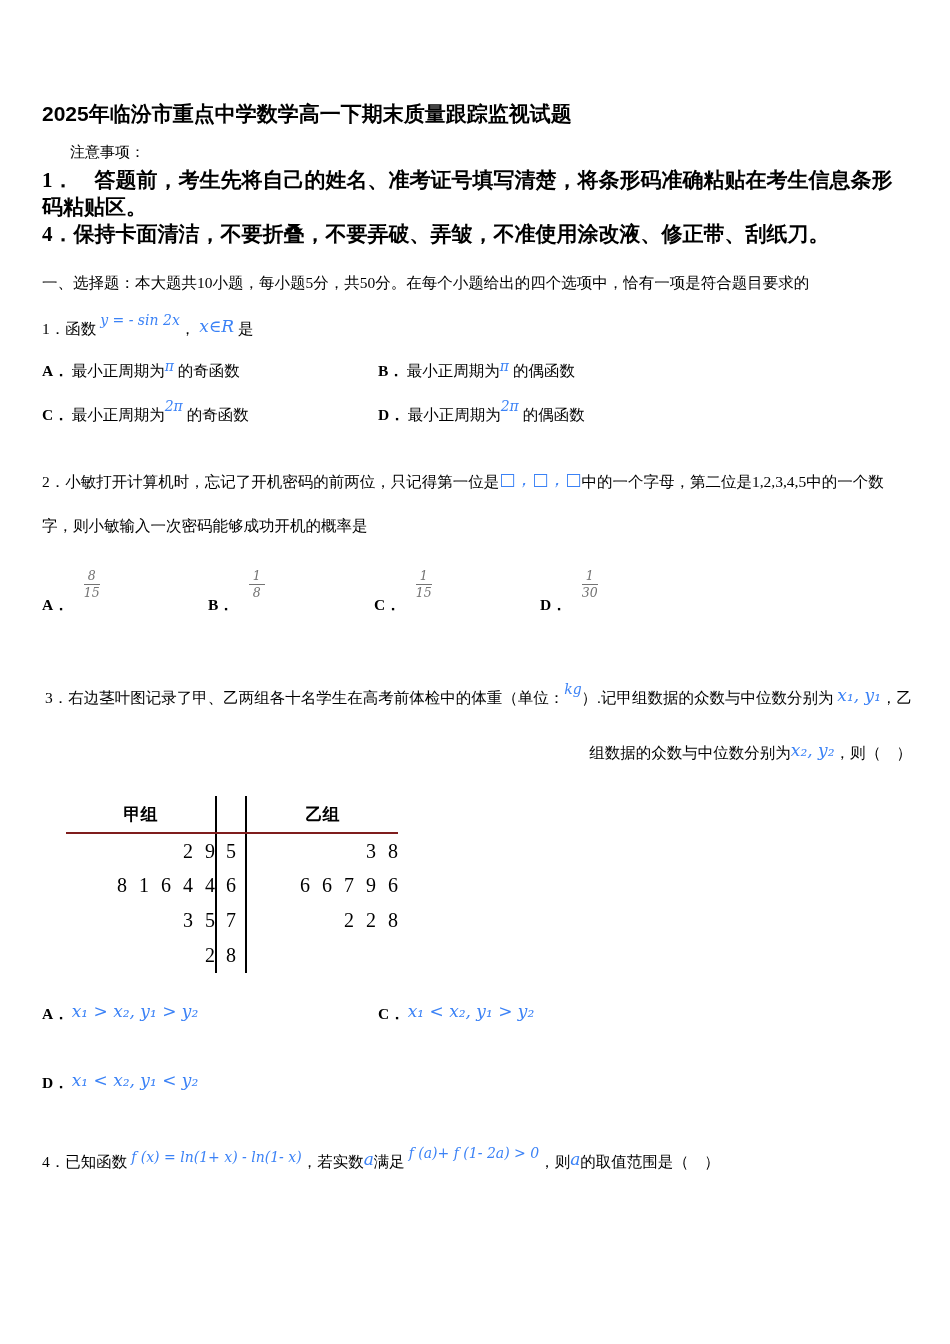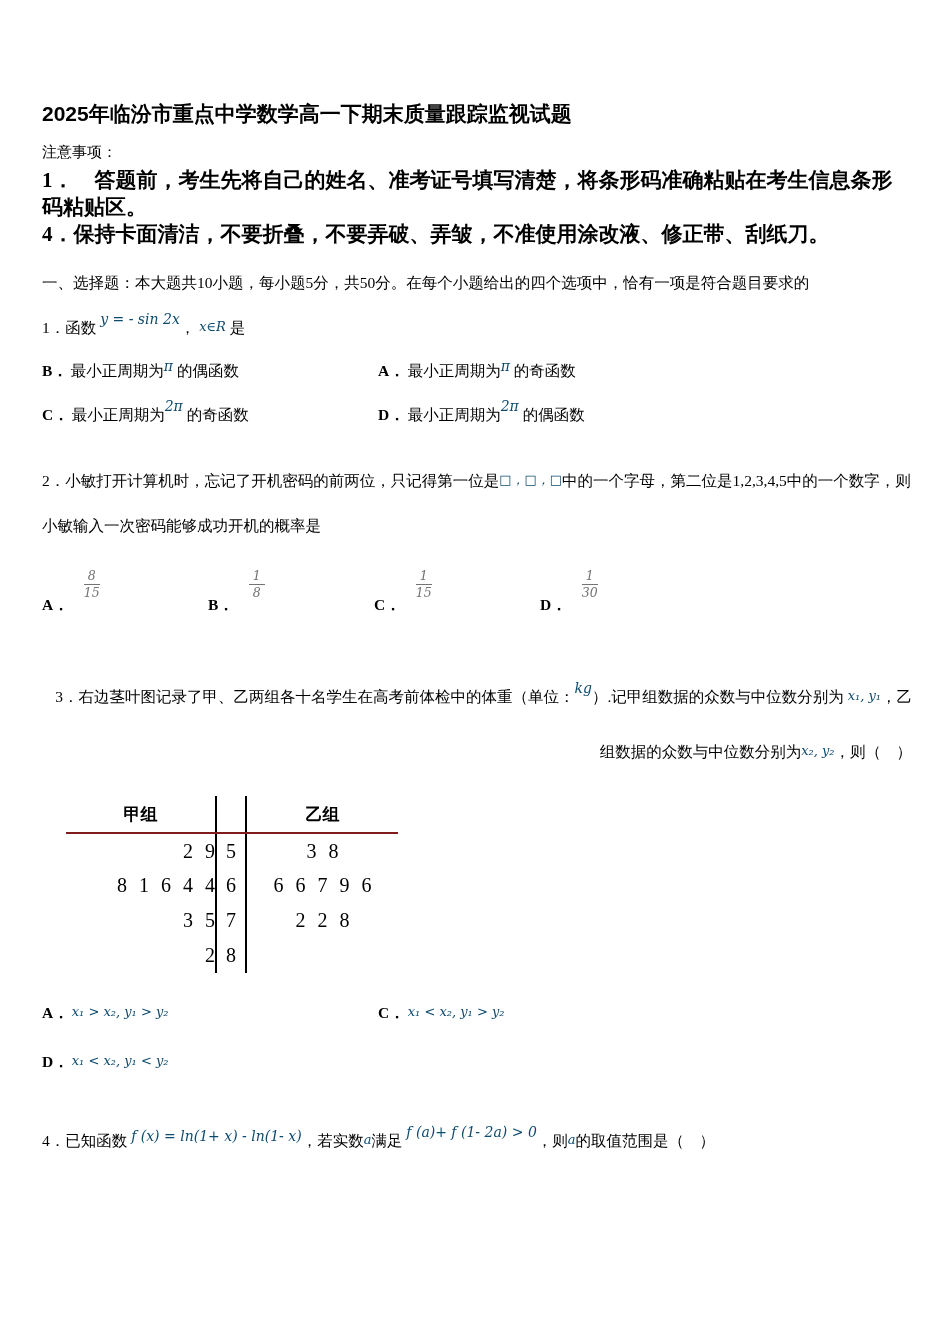--- a/index.html
+++ b/index.html
@@ -10,59 +10,59 @@
     font-size:15.5px; color:#000;
   }
   .page { padding:100px 38px 40px 42px; }
 
   .title {
     text-align:left;
     font-family:"Liberation Sans","DejaVu Sans",sans-serif;
     font-size:21px; font-weight:700; margin-bottom:15px;
   }
 
-  .notes-header { font-size:15px; margin-bottom:5px; }
+  .notes-header { font-size:15px; margin-bottom:5px;margin-left:28px; }
   .note-line { font-size:21px; line-height:27px;font-weight:bold; }
 
   .section-header { margin-top:23px; font-size:15.5px; line-height:24px; }
 
   .question { margin-top:18px; line-height:30px; }
   .q2 { margin-top:30px; line-height:44px; }
   .q3 { margin-top:54px; line-height:54px;text-align:right; }
   .q4 { margin-top:44px; line-height:40px; }
 
   .math {
-    color:#0c4a6e;
+    color:#3b82f6;
     font-family:"DejaVu Serif","Liberation Serif",serif;
     font-style:italic;
   }
   .raise-hi { position:relative; top:-9px; font-size:14px; }
   .raise-md { position:relative; top:-5px; font-size:14px; }
-  .raise-lo { position:relative; top:-2px; font-size:13px; }
+  .raise-lo { position:relative; top:-2px; font-size:17px; }
 
   .opt-grid { display:grid; grid-template-columns:336px auto; row-gap:16px; margin-top:13px; line-height:28px; }
-  .opt-grid.wide-gap { row-gap:20px; margin-top:26px; }
+  .opt-grid.wide-gap { row-gap:40px; margin-top:26px; }
   .opt-label { font-weight:700; margin-right:3px; font-family:"Liberation Serif",serif; }
 
   .frac-opts { display:flex; margin-top:16px; height:52px; align-items:flex-end; }
   .frac-opts .opt { width:166px; }
   .frac {
     display:inline-block; position:relative; top:-13px; margin-left:12px;
     text-align:center; line-height:1.15; font-size:12.5px;
     color:#737373; font-family:"DejaVu Serif",serif; font-style:italic;
     vertical-align:baseline;
   }
   .frac .fnum { display:block; border-bottom:1px solid #737373; padding:0 4px 1px; }
   .frac .fden { display:block; padding-top:1px; }
 
   .stemleaf { border-collapse:collapse; margin:16px 0 0 24px; font-size:20px; }
   .stemleaf td { height:35px; padding:0; word-spacing:7px; }
   .sl-left  { width:150px; text-align:right; padding-right:10px; }
   .sl-stem  { width:30px; text-align:center; border-left:2px solid #000; border-right:2px solid #000; }
-  .sl-right { width:152px; text-align:center; padding-left:10px; }
+  .sl-right { width:152px; text-align:right; padding-left:10px; }
   .sl-head td { border-bottom:2px solid #7f1d1d; text-align:center; font-weight:600; font-size:17px; height:37px; }
 </style>
 </head>
 <body>
 
 <div class="page">
 
   <h1 class="title">2025年临汾市重点中学数学高一下期末质量跟踪监视试题</h1>
 
   <div class="notes">
@@ -74,24 +74,24 @@
   <div class="section-header">一、选择题：本大题共10小题，每小题5分，共50分。在每个小题给出的四个选项中，恰有一项是符合题目要求的</div>
 
   <div class="question">
     <span>1．</span><span>函数</span>
     <span class="math raise-hi">y = - sin 2x</span><span>，</span>
     <span class="math raise-lo">x∈R</span>
     <span>是</span>
   </div>
   <div class="opt-grid">
     <div class="opt">
-      <span class="opt-label">B．</span><span>最小正周期为</span><span class="math raise-md">π</span> <span>的偶函数</span>
+      <span class="opt-label">A．</span><span>最小正周期为</span><span class="math raise-md">π</span> <span>的奇函数</span>
     </div>
     <div class="opt">
-      <span class="opt-label">A．</span><span>最小正周期为</span><span class="math raise-md">π</span> <span>的奇函数</span>
+      <span class="opt-label">B．</span><span>最小正周期为</span><span class="math raise-md">π</span> <span>的偶函数</span>
     </div>
     <div class="opt">
       <span class="opt-label">C．</span><span>最小正周期为</span><span class="math raise-hi">2π</span> <span>的奇函数</span>
     </div>
     <div class="opt">
       <span class="opt-label">D．</span><span>最小正周期为</span><span class="math raise-hi">2π</span> <span>的偶函数</span>
     </div>
   </div>
 
   <div class="question q2">

